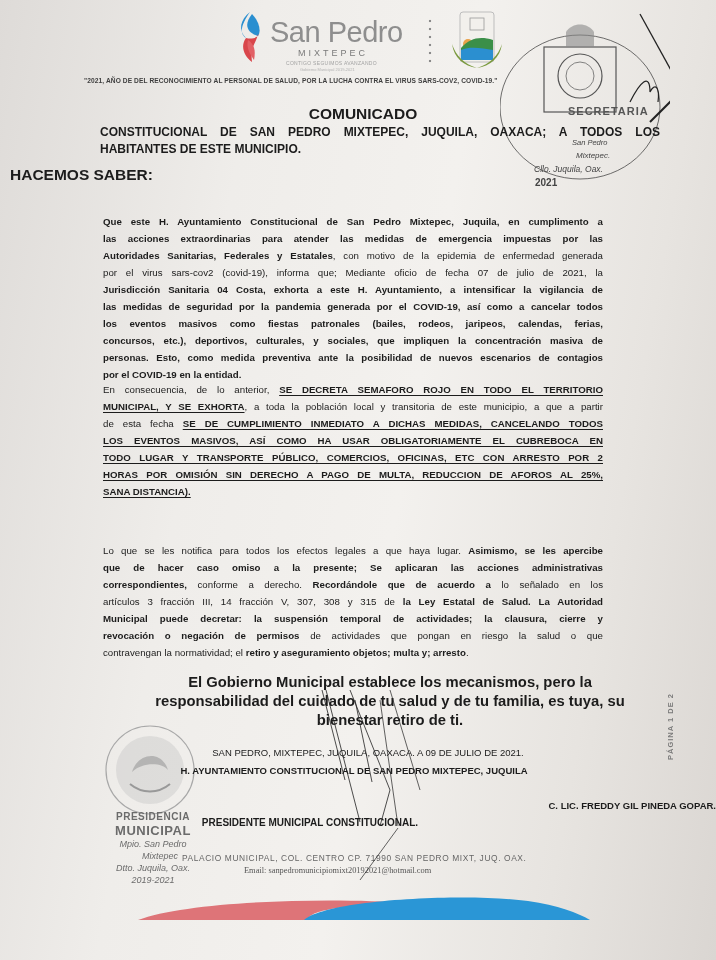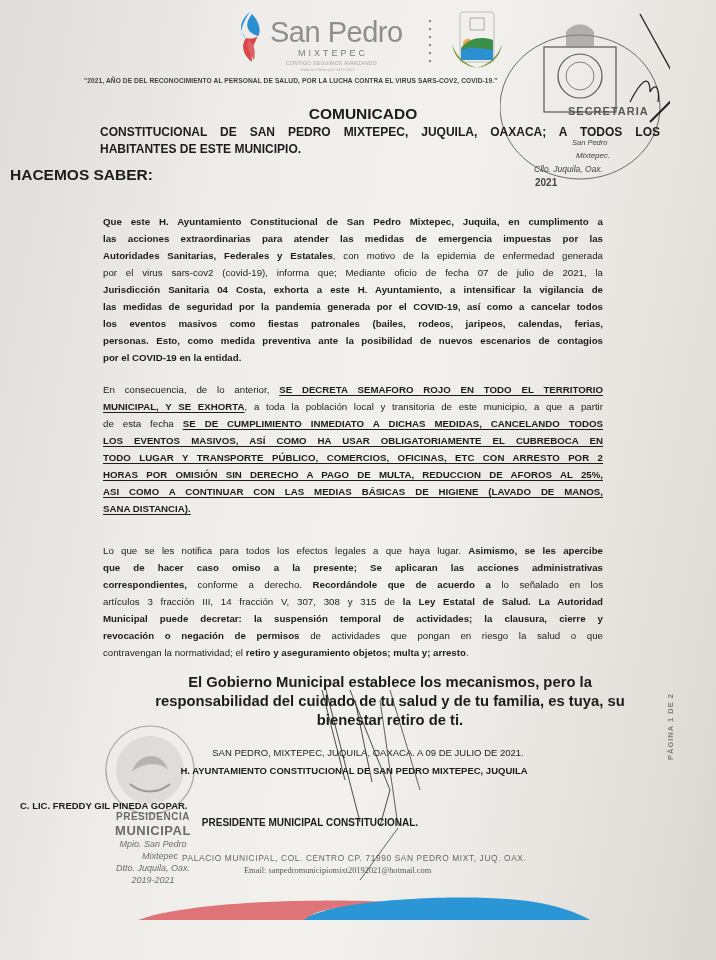--- a/index.html
+++ b/index.html
@@ -49,21 +49,21 @@
   .closing { position: absolute; left: 90px; width: 600px; top: 673px; text-align: center; font-size: 14.8px; font-weight: bold; line-height: 19px; }
 
   .eagle { position: absolute; left: 102px; top: 722px; width: 96px; height: 96px; }
   .pres-stamp { position: absolute; left: 98px; top: 810px; width: 110px; color: #6b6b6b; text-align: center; }
   .pres-stamp .t1 { font-size: 10px; font-weight: bold; letter-spacing: 0.5px; line-height: 14px; }
   .pres-stamp .t2 { font-size: 13px; font-weight: bold; letter-spacing: 0.5px; line-height: 14px; }
   .pres-stamp .t3 { font-size: 9px; font-style: italic; line-height: 12px; }
 
   .place-date { position: absolute; left: 0; width: 716px; top: 747px; text-align: center; font-size: 9.5px; padding-left: 20px; }
   .ayunt { position: absolute; left: 0; width: 676px; top: 765px; text-align: center; font-size: 9.5px; font-weight: bold; padding-left: 32px; }
-  .signer { position: absolute; left: 0; width: 716px; top: 800px; text-align: left; font-size: 9.5px; font-weight: bold; padding-left: 20px; }
+  .signer { position: absolute; left: 0; width: 716px; top: 800px; text-align: right; font-size: 9.5px; font-weight: bold; padding-left: 20px; }
   .signer-role { position: absolute; left: 0; width: 596px; top: 817px; text-align: center; font-size: 10px; font-weight: bold; padding-left: 24px; }
   .address { position: absolute; left: 182px; top: 853px; font-size: 8.4px; color: #666; font-variant: small-caps; letter-spacing: 0.6px; }
   .email { position: absolute; left: 244px; top: 866px; font-size: 8.4px; color: #555; font-family: "Liberation Serif", serif; }
 
   .page-num { position: absolute; left: 666px; top: 760px; transform-origin: left top; transform: rotate(-90deg); font-size: 7.5px; letter-spacing: 1px; color: #7a7a7a; font-weight: bold; white-space: nowrap; }
 
   .footer-band { position: absolute; left: 128px; top: 893px; width: 480px; height: 30px; }
 
   .signature-overlay { position: absolute; left: 0; top: 0; width: 716px; height: 960px; pointer-events: none; }
 </style>
@@ -125,32 +125,32 @@
   <div class="saber">HACEMOS SABER:</div>
 
   <div class="para p1" style="left:103px; width:500px;">
     <span class="ln b">Que este H. Ayuntamiento Constitucional de San Pedro Mixtepec, Juquila, en cumplimento a</span>
     <span class="ln b">las acciones extraordinarias para atender las medidas de emergencia impuestas por las</span>
     <span class="ln"><span class="b">Autoridades Sanitarias, Federales y Estatales</span><span>, con motivo de la epidemia de enfermedad generada</span></span>
     <span class="ln">por el virus sars-cov2 (covid-19), informa que; Mediante oficio de fecha 07 de julio de 2021, la</span>
     <span class="ln b">Jurisdicción Sanitaria 04 Costa, exhorta a este H. Ayuntamiento, a intensificar la vigilancia de</span>
     <span class="ln b">las medidas de seguridad por la pandemia generada por el COVID-19, así como a cancelar todos</span>
     <span class="ln b">los eventos masivos como fiestas patronales (bailes, rodeos, jaripeos, calendas, ferias,</span>
+    <span class="ln b">concursos, etc.), deportivos, culturales, y sociales, que impliquen la concentración masiva de</span>
     <span class="ln b">personas. Esto, como medida preventiva ante la posibilidad de nuevos escenarios de contagios</span>
     <span class="ln b last">por el COVID-19 en la entidad.</span>
   </div>
 
   <div class="para p2" style="left:103px; width:500px;">
     <span class="ln"><span>En consecuencia, de lo anterior, </span><span class="b u">SE DECRETA SEMAFORO ROJO EN TODO EL TERRITORIO</span></span>
     <span class="ln"><span class="b u">MUNICIPAL, Y SE EXHORTA</span><span>, a toda la población local y transitoria de este municipio, a que a partir</span></span>
     <span class="ln"><span>de esta fecha </span><span class="b u">SE DE CUMPLIMIENTO INMEDIATO A DICHAS MEDIDAS, CANCELANDO TODOS</span></span>
     <span class="ln b u">LOS EVENTOS MASIVOS, ASÍ COMO HA USAR OBLIGATORIAMENTE EL CUBREBOCA EN</span>
     <span class="ln b u">TODO LUGAR Y TRANSPORTE PÚBLICO, COMERCIOS, OFICINAS, ETC CON ARRESTO POR 2</span>
     <span class="ln b u">HORAS POR OMISIÓN SIN DERECHO A PAGO DE MULTA, REDUCCION DE AFOROS AL 25%,</span>
-    <span class="ln b u">ASI COMO A CONTINUAR CON LAS MEDIAS BÁSICAS DE HIGIENE (LAVADO DE MANOS,</span>
     <span class="ln b u last">SANA DISTANCIA).</span>
   </div>
 
   <div class="para p3" style="left:103px; width:500px;">
     <span class="ln"><span>Lo que se les notifica para todos los efectos legales a que haya lugar. </span><span class="b">Asimismo, se les apercibe</span></span>
     <span class="ln b">que de hacer caso omiso a la presente; Se aplicaran las acciones administrativas</span>
     <span class="ln"><span class="b">correspondientes,</span><span> conforme a derecho. </span><span class="b">Recordándole que de acuerdo a</span><span> lo señalado en los</span></span>
     <span class="ln"><span>artículos 3 fracción III, 14 fracción V, 307, 308 y 315 de </span><span class="b">la Ley Estatal de Salud. La Autoridad</span></span>
     <span class="ln b">Municipal puede decretar: la suspensión temporal de actividades; la clausura, cierre y</span>
     <span class="ln"><span class="b">revocación o negación de permisos</span><span> de actividades que pongan en riesgo la salud o que</span></span>

